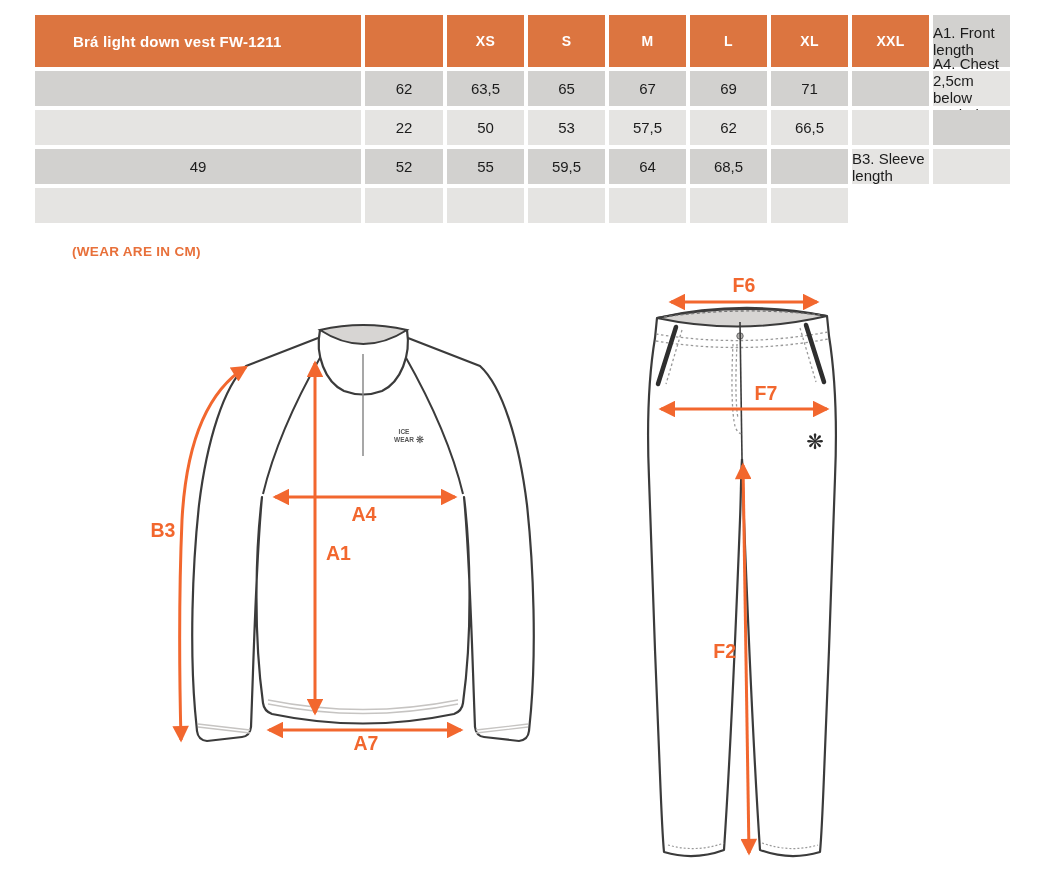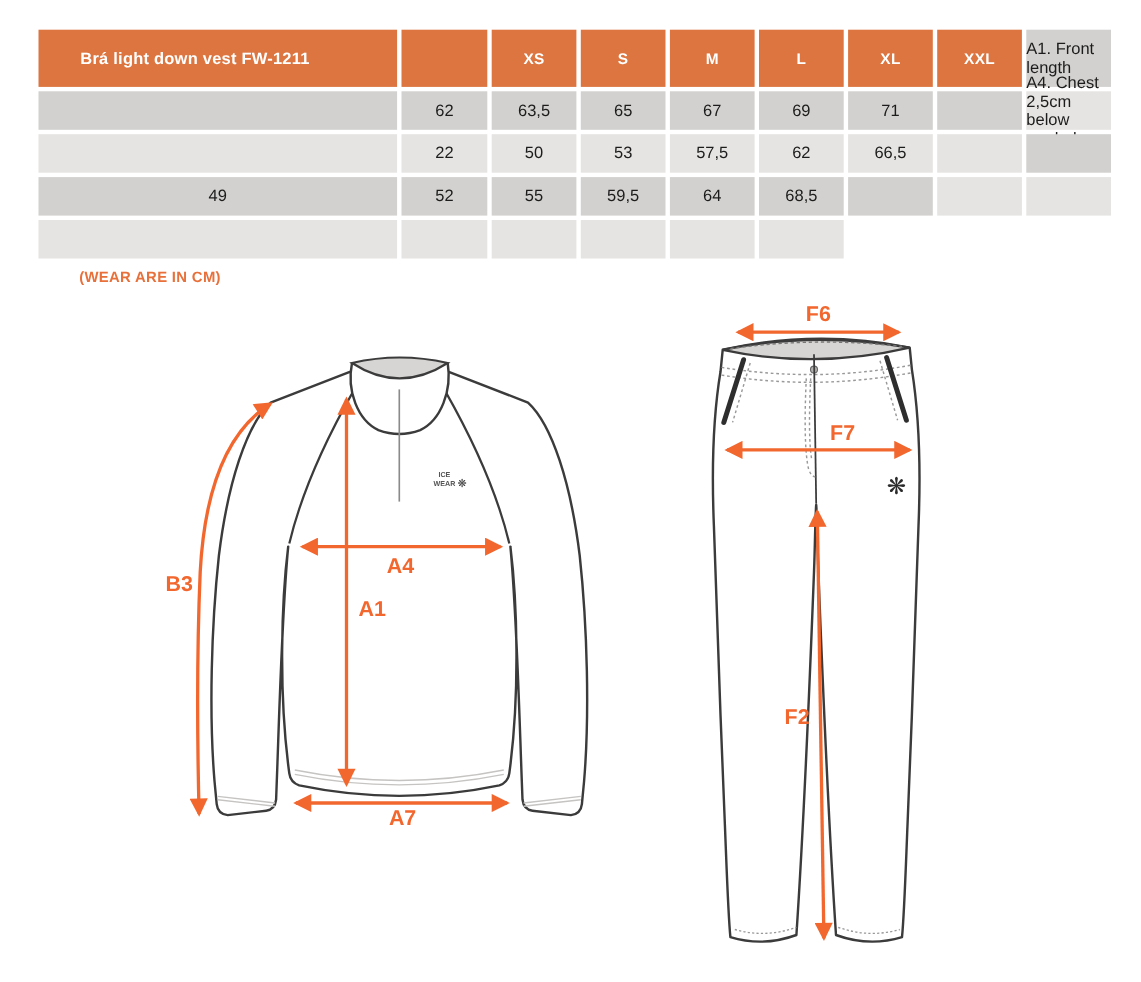--- a/index.html
+++ b/index.html
@@ -1,18 +1,18 @@
 <!DOCTYPE html>
 <html><head>
 <meta charset="utf-8">
 <style>
   html,body{margin:0;padding:0;background:#ffffff;}
   .page{position:relative;width:1037px;height:893px;background:#ffffff;overflow:hidden;
         font-family:"Liberation Sans","DejaVu Sans",sans-serif;}
-  .size-table{position:absolute;left:35px;top:27px;width:975px;
+  .size-table{position:absolute;left:35px;top:15px;width:975px;
       display:grid;grid-template-columns:326px 78px repeat(7,1fr);
       grid-template-rows:52px 35px 35px 35px 35px;gap:4px;}
   .cell{display:flex;align-items:center;justify-content:center;
         font-size:15px;color:#1c1c1c;}
   .cell.head{background:#DC7540;color:#ffffff;font-weight:bold;font-size:14px;letter-spacing:.3px;}
   .cell.title{justify-content:flex-start;padding-left:38px;font-size:15px;letter-spacing:.2px;}
   .cell.label{justify-content:flex-start;}
   .row-dark{background:#D2D1CF;}
   .row-light{background:#E5E4E2;}
   .note{position:absolute;left:72px;top:244px;color:#E8703A;font-weight:bold;
@@ -60,20 +60,21 @@
 
     <div class="cell row-dark"></div>
     <div class="cell row-dark">49</div>
     <div class="cell row-dark">52</div>
     <div class="cell row-dark">55</div>
     <div class="cell row-dark">59,5</div>
     <div class="cell row-dark">64</div>
     <div class="cell row-dark">68,5</div>
     <div class="cell row-dark"></div>
 
+    <div class="cell label row-light">B3. Sleeve length</div>
     <div class="cell row-light"></div>
     <div class="cell row-light"></div>
     <div class="cell row-light"></div>
     <div class="cell row-light"></div>
     <div class="cell row-light"></div>
     <div class="cell row-light"></div>
     <div class="cell row-light"></div>
     <div class="cell row-light"></div>
   </div>
 

